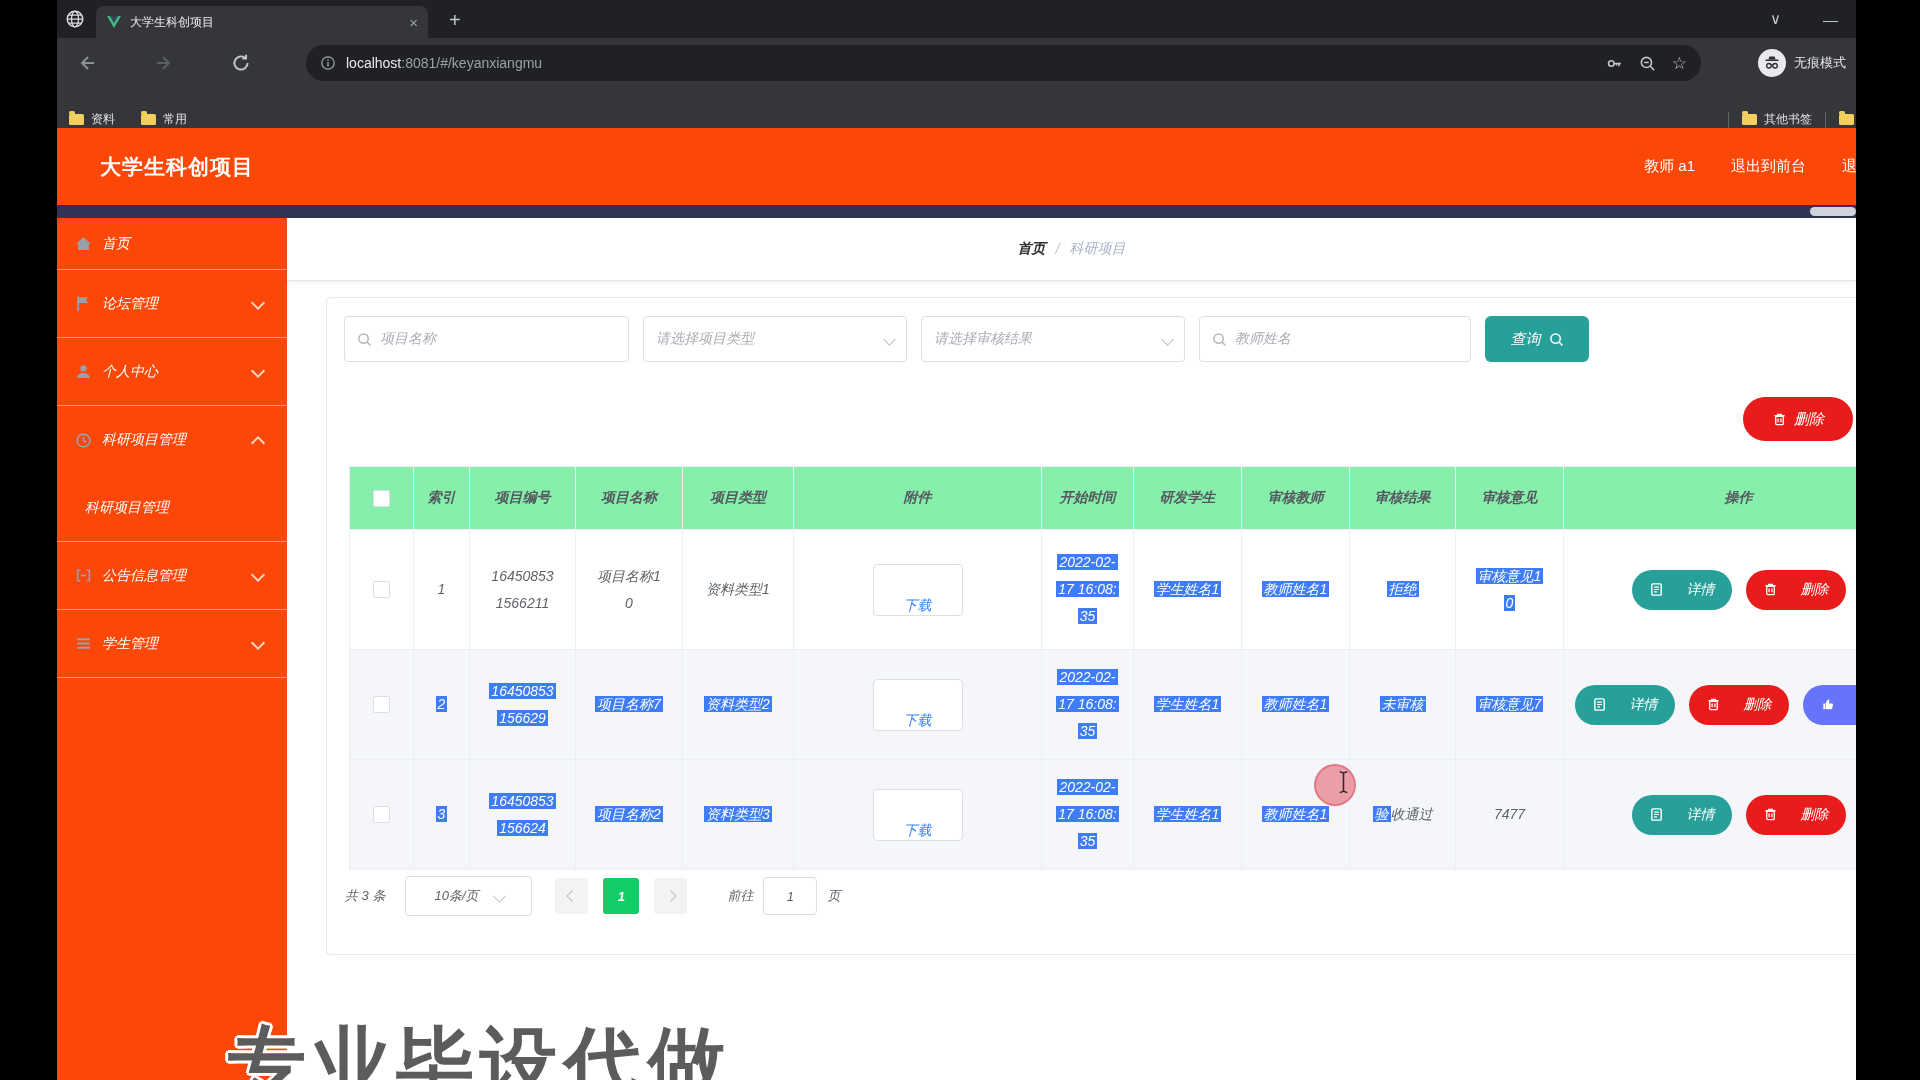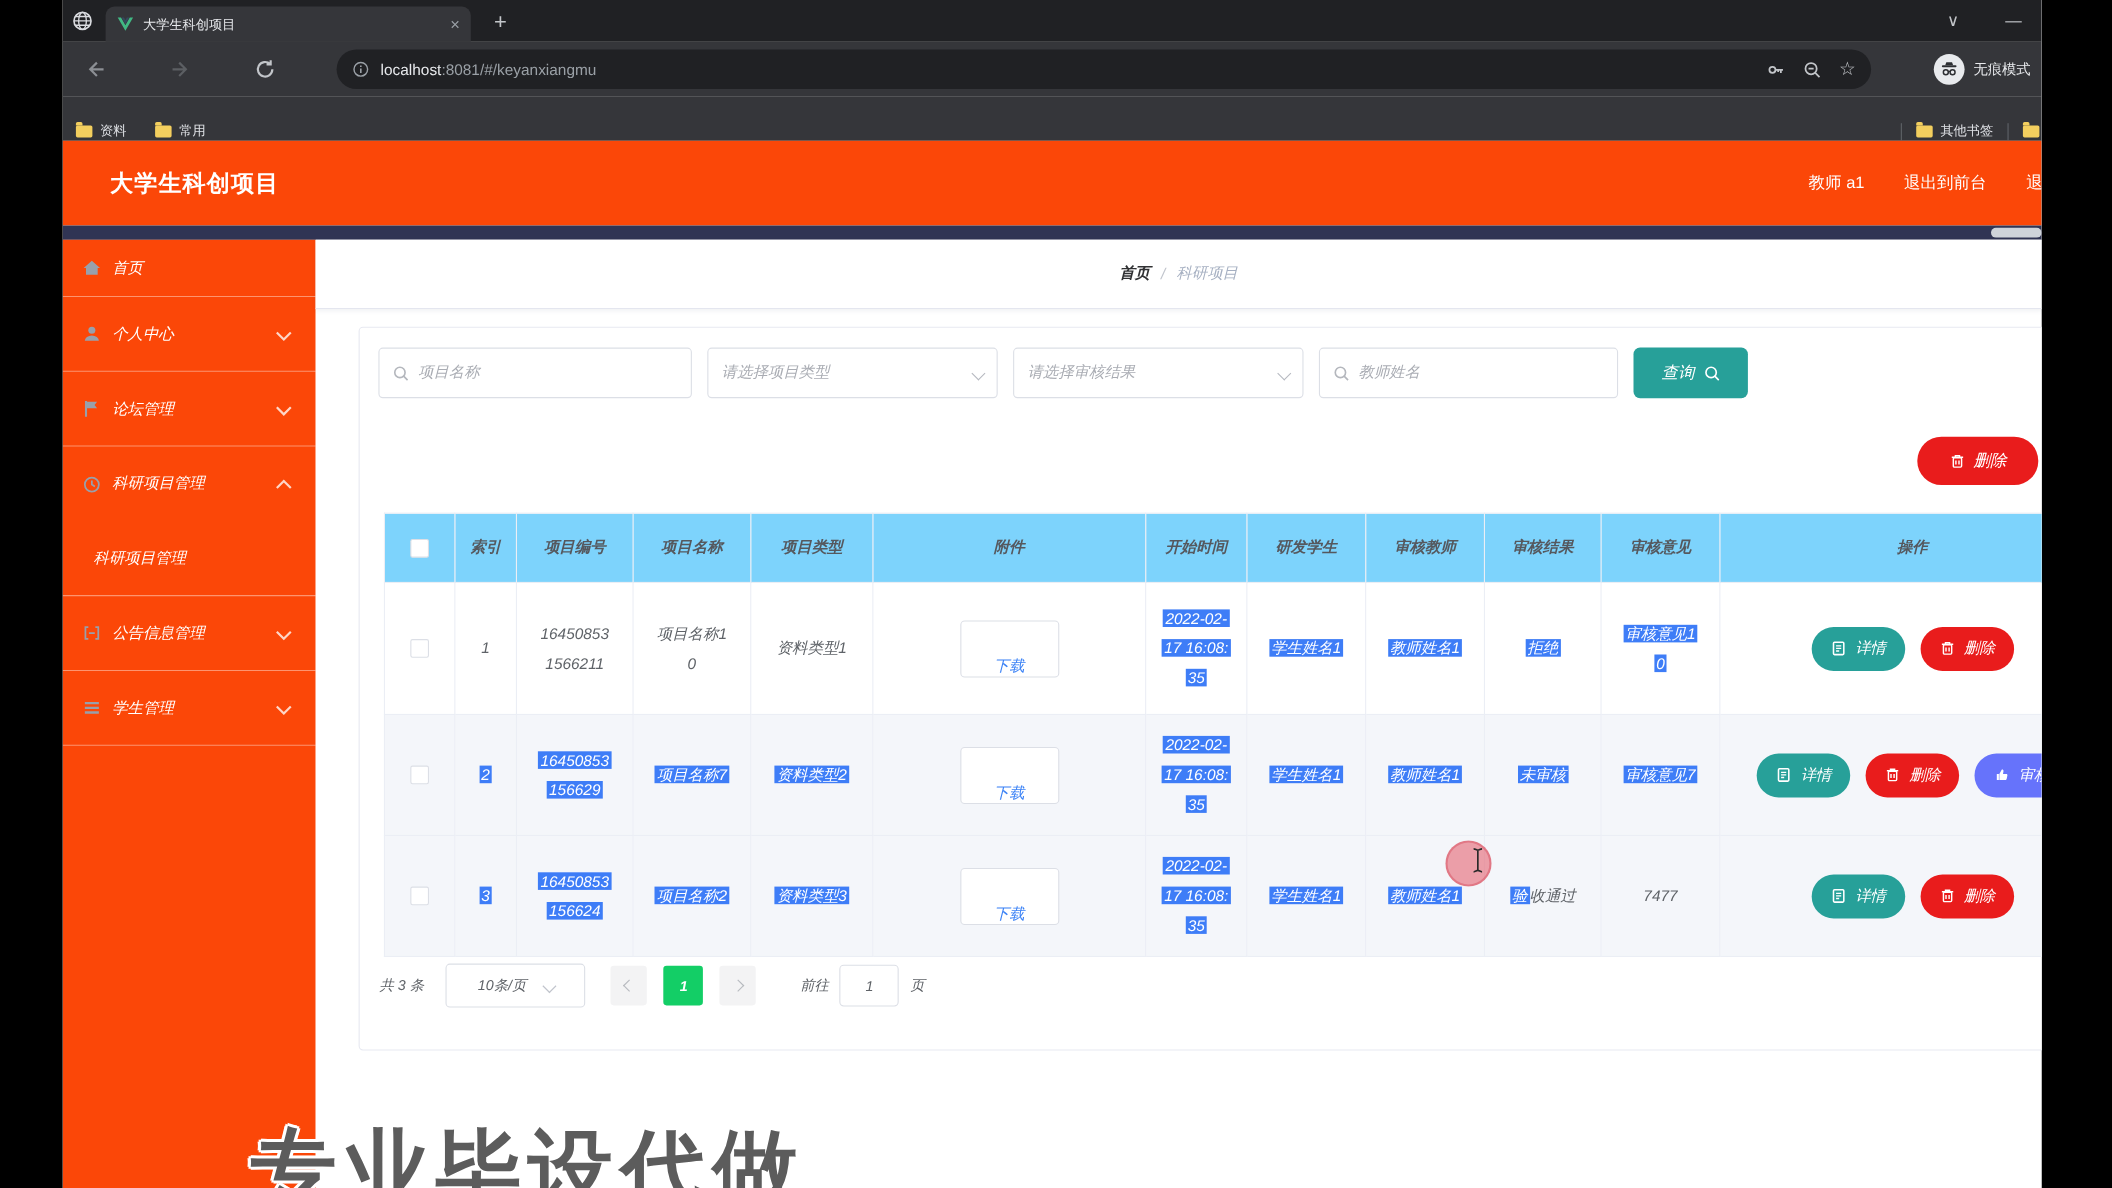--- a/index.html
+++ b/index.html
@@ -76,33 +76,33 @@
   .f .chev-d{width:8px;height:8px;border-right:1.6px solid #b6b9c0;border-bottom:1.6px solid #b6b9c0;transform:rotate(45deg);margin-left:8px;flex:none;}
   .btn-query{height:46px;width:104px;background:var(--teal);border-radius:6px;color:#fff;font-size:15px;
              display:flex;align-items:center;justify-content:center;gap:8px;flex:none;}
   .btn-query svg{width:15px;height:15px;}
   .btn-del-top{position:absolute;left:1416px;top:99px;width:110px;height:44px;background:var(--red);border-radius:22px;
                color:#fff;font-size:15px;display:flex;align-items:center;justify-content:center;gap:7px;}
   .btn-del-top svg{width:15px;height:15px;}
 
   .tablewrap{position:absolute;left:22px;top:168px;width:1564px;}
   table.grid{border-collapse:collapse;table-layout:fixed;width:1564px;font-size:14px;color:#5f6368;}
-  .grid th{height:60px;font-weight:bold;color:#55585e;background:#7dd3fc;
+  .grid th{height:60px;font-weight:bold;color:#55585e;background:#86efac;
            border-top:1px solid #ebeef5;border-bottom:1px solid #ebeef5;border-right:1px solid #ebeef5;}
   .grid th:first-child,.grid td:first-child{border-left:1px solid #ebeef5;}
   .grid td{border-bottom:1px solid #ebeef5;border-right:1px solid #ebeef5;text-align:center;vertical-align:middle;padding:4px 3px;}
   tr.r0{height:120px;background:#fff;}
   tr.r1,tr.r2{height:110px;background:#f4f6fa;}
   .cell-line{line-height:27px;}
   .hl{background:var(--sel);color:#fff;padding:0 2px;}
   .cb{display:inline-block;width:15px;height:15px;border:1px solid #dcdfe6;border-radius:2px;background:#fff;vertical-align:middle;}
   .btn-dl{display:inline-flex;width:88px;height:50px;border:1px solid #dcdfe6;border-radius:4px;background:#fff;
           color:#3b82f6;font-size:14px;align-items:flex-end;justify-content:center;}
   .actions{white-space:nowrap;}
-  .abtn{display:inline-flex;height:40px;border-radius:20px;padding:0 17px;align-items:center;gap:8px;color:#fff;font-size:14px;margin:0 7px;}
+  .abtn{display:inline-flex;height:40px;border-radius:20px;padding:0 17px;align-items:center;gap:23px;color:#fff;font-size:14px;margin:0 7px;}
   .abtn svg{width:15px;height:15px;}
   .abtn.teal{background:var(--teal);} .abtn.red{background:var(--red);} .abtn.blue{background:var(--blue);}
 
   .pagi{position:absolute;left:18px;top:578px;display:flex;align-items:center;font-size:13px;color:#5f6368;}
   .psel{width:127px;height:40px;border:1px solid #dcdfe6;border-radius:4px;margin-left:20px;display:flex;
         align-items:center;justify-content:center;gap:16px;box-sizing:border-box;}
   .psel .chev-d{width:8px;height:8px;border-right:1.6px solid #c0c4cc;border-bottom:1.6px solid #c0c4cc;transform:rotate(45deg);}
   .pbtn{width:33px;height:36px;background:#f3f3f4;border-radius:3px;display:flex;align-items:center;justify-content:center;color:#b7babf;}
   .pbtn .cv{border-color:#b7babf;border-width:1.6px;width:7px;height:7px;}
   .cv.left{transform:rotate(135deg);} .cv.right{transform:rotate(-45deg);}
@@ -237,32 +237,32 @@
     <div class="appbody">
       <div class="sidebar" id="sidebar">
           <div class="side-item first">
             <span class="side-icon"><svg viewBox="0 0 16 16">
                 <path d="M8 2 L15 8.2 H13 V14 H3 V8.2 H1 Z" fill="currentColor"></path>
               </svg></span>
             <span>首页</span>
           </div>
           <div class="side-item">
             <span class="side-icon"><svg viewBox="0 0 16 16">
+                <path d="M3 1.5 V15" stroke="currentColor" stroke-width="1.8"></path>
+                <path d="M3 2 H12.5 L10.3 4.8 L12.5 7.6 H3 Z" fill="currentColor"></path>
+              </svg></span>
+            <span>论坛管理</span>
+            <span class="cv side-chev down"></span>
+          </div>
+          <div class="side-item">
+            <span class="side-icon"><svg viewBox="0 0 16 16">
                 <circle cx="8" cy="5" r="3" fill="currentColor"></circle>
                 <path d="M2 14 a6 4.6 0 0 1 12 0 Z" fill="currentColor"></path>
               </svg></span>
             <span>个人中心</span>
-            <span class="cv side-chev down"></span>
-          </div>
-          <div class="side-item">
-            <span class="side-icon"><svg viewBox="0 0 16 16">
-                <path d="M3 1.5 V15" stroke="currentColor" stroke-width="1.8"></path>
-                <path d="M3 2 H12.5 L10.3 4.8 L12.5 7.6 H3 Z" fill="currentColor"></path>
-              </svg></span>
-            <span>论坛管理</span>
             <span class="cv side-chev down"></span>
           </div>
           <div class="side-item noborder">
             <span class="side-icon"><svg viewBox="0 0 16 16">
                 <circle cx="8" cy="8" r="6" fill="none" stroke="currentColor" stroke-width="1.5"></circle>
                 <path d="M8 4.5 V8 L10.6 9.6" stroke="currentColor" stroke-width="1.5" fill="none"></path>
               </svg></span>
             <span>科研项目管理</span>
             <span class="cv side-chev up"></span>
           </div>

